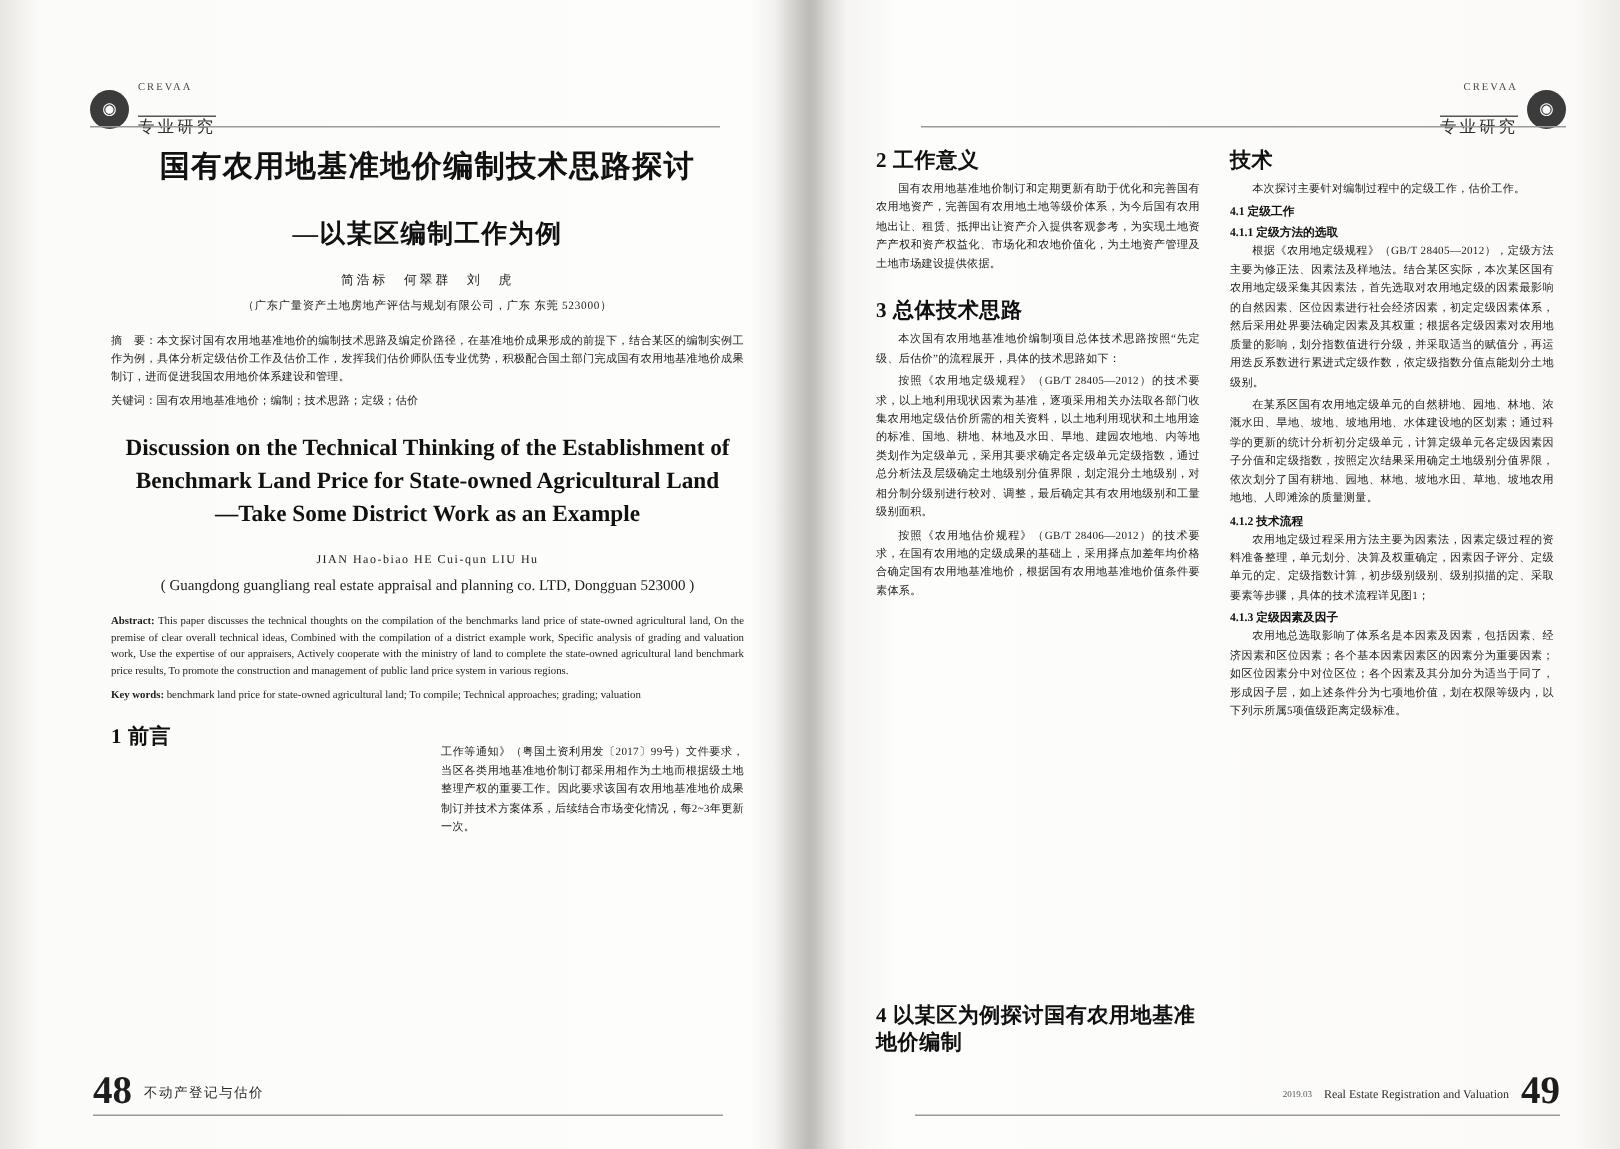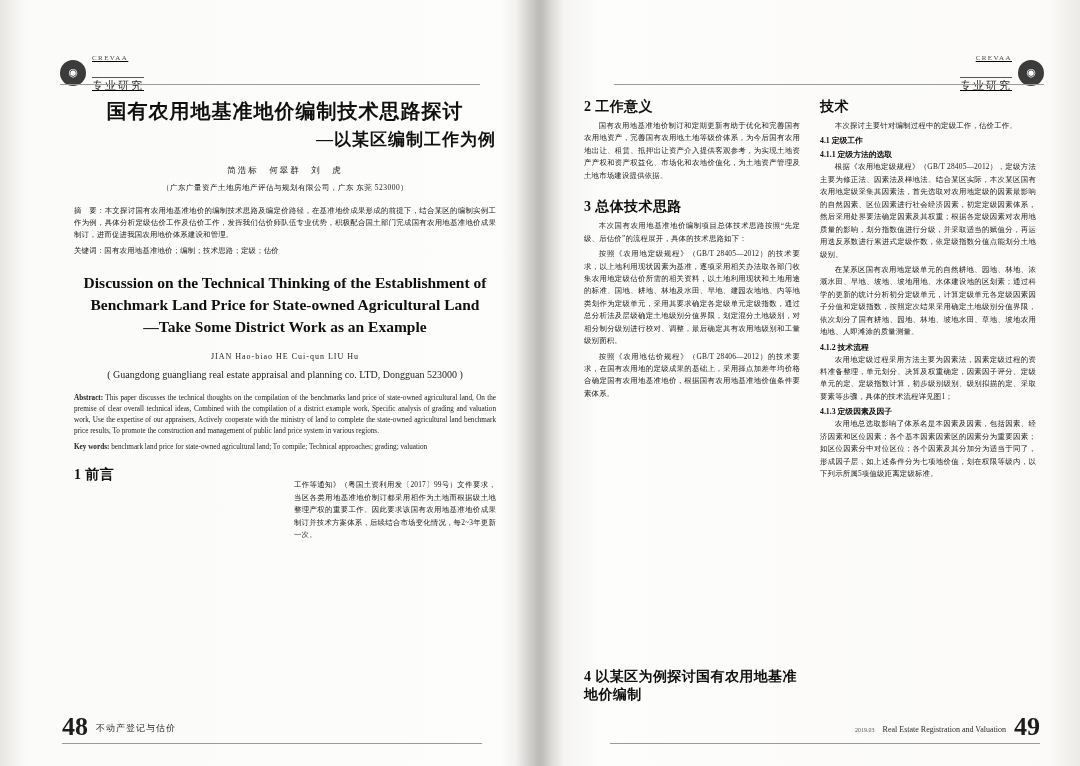--- a/index.html
+++ b/index.html
@@ -59,21 +59,21 @@
   .runhead.right { right: 36px; flex-direction: row-reverse; }
   .rh-badge {
     width: 26px; height: 26px;
     border-radius: 50%;
     background: #3b3b3b;
     color: #fff;
     font-size: 11px;
     display: flex; align-items: center; justify-content: center;
     font-family: "Liberation Serif", serif;
   }
-  .rh-texts { line-height: 1.15; text-decoration: underline; }
+  .rh-texts { line-height: 1.15; }
   .rh-en {
     font-size: 7px;
     letter-spacing: 1.4px;
     color: #4a4a4a;
     font-family: "Liberation Serif", serif;
   }
   .rh-cn {
     font-size: 11px;
     color: #2b2b2b;
     letter-spacing: 2px;
@@ -103,26 +103,26 @@
   .title-cn {
     text-align: center;
     font-size: 20px;
     font-weight: bold;
     letter-spacing: 1px;
     color: #111;
     line-height: 1.5;
     font-family: "Liberation Serif", serif;
   }
   .subtitle-cn {
-    text-align: right;
+    text-align: center;
     font-size: 17px;
     font-weight: bold;
     letter-spacing: 1px;
     color: #111;
-    margin-top: 2px;
+    margin-top: 18px;
   }
   .authors-cn {
     text-align: center;
     font-size: 8.5px;
     color: #222;
     margin-top: 14px;
     letter-spacing: 2px;
   }
   .affil-cn {
     text-align: center;

